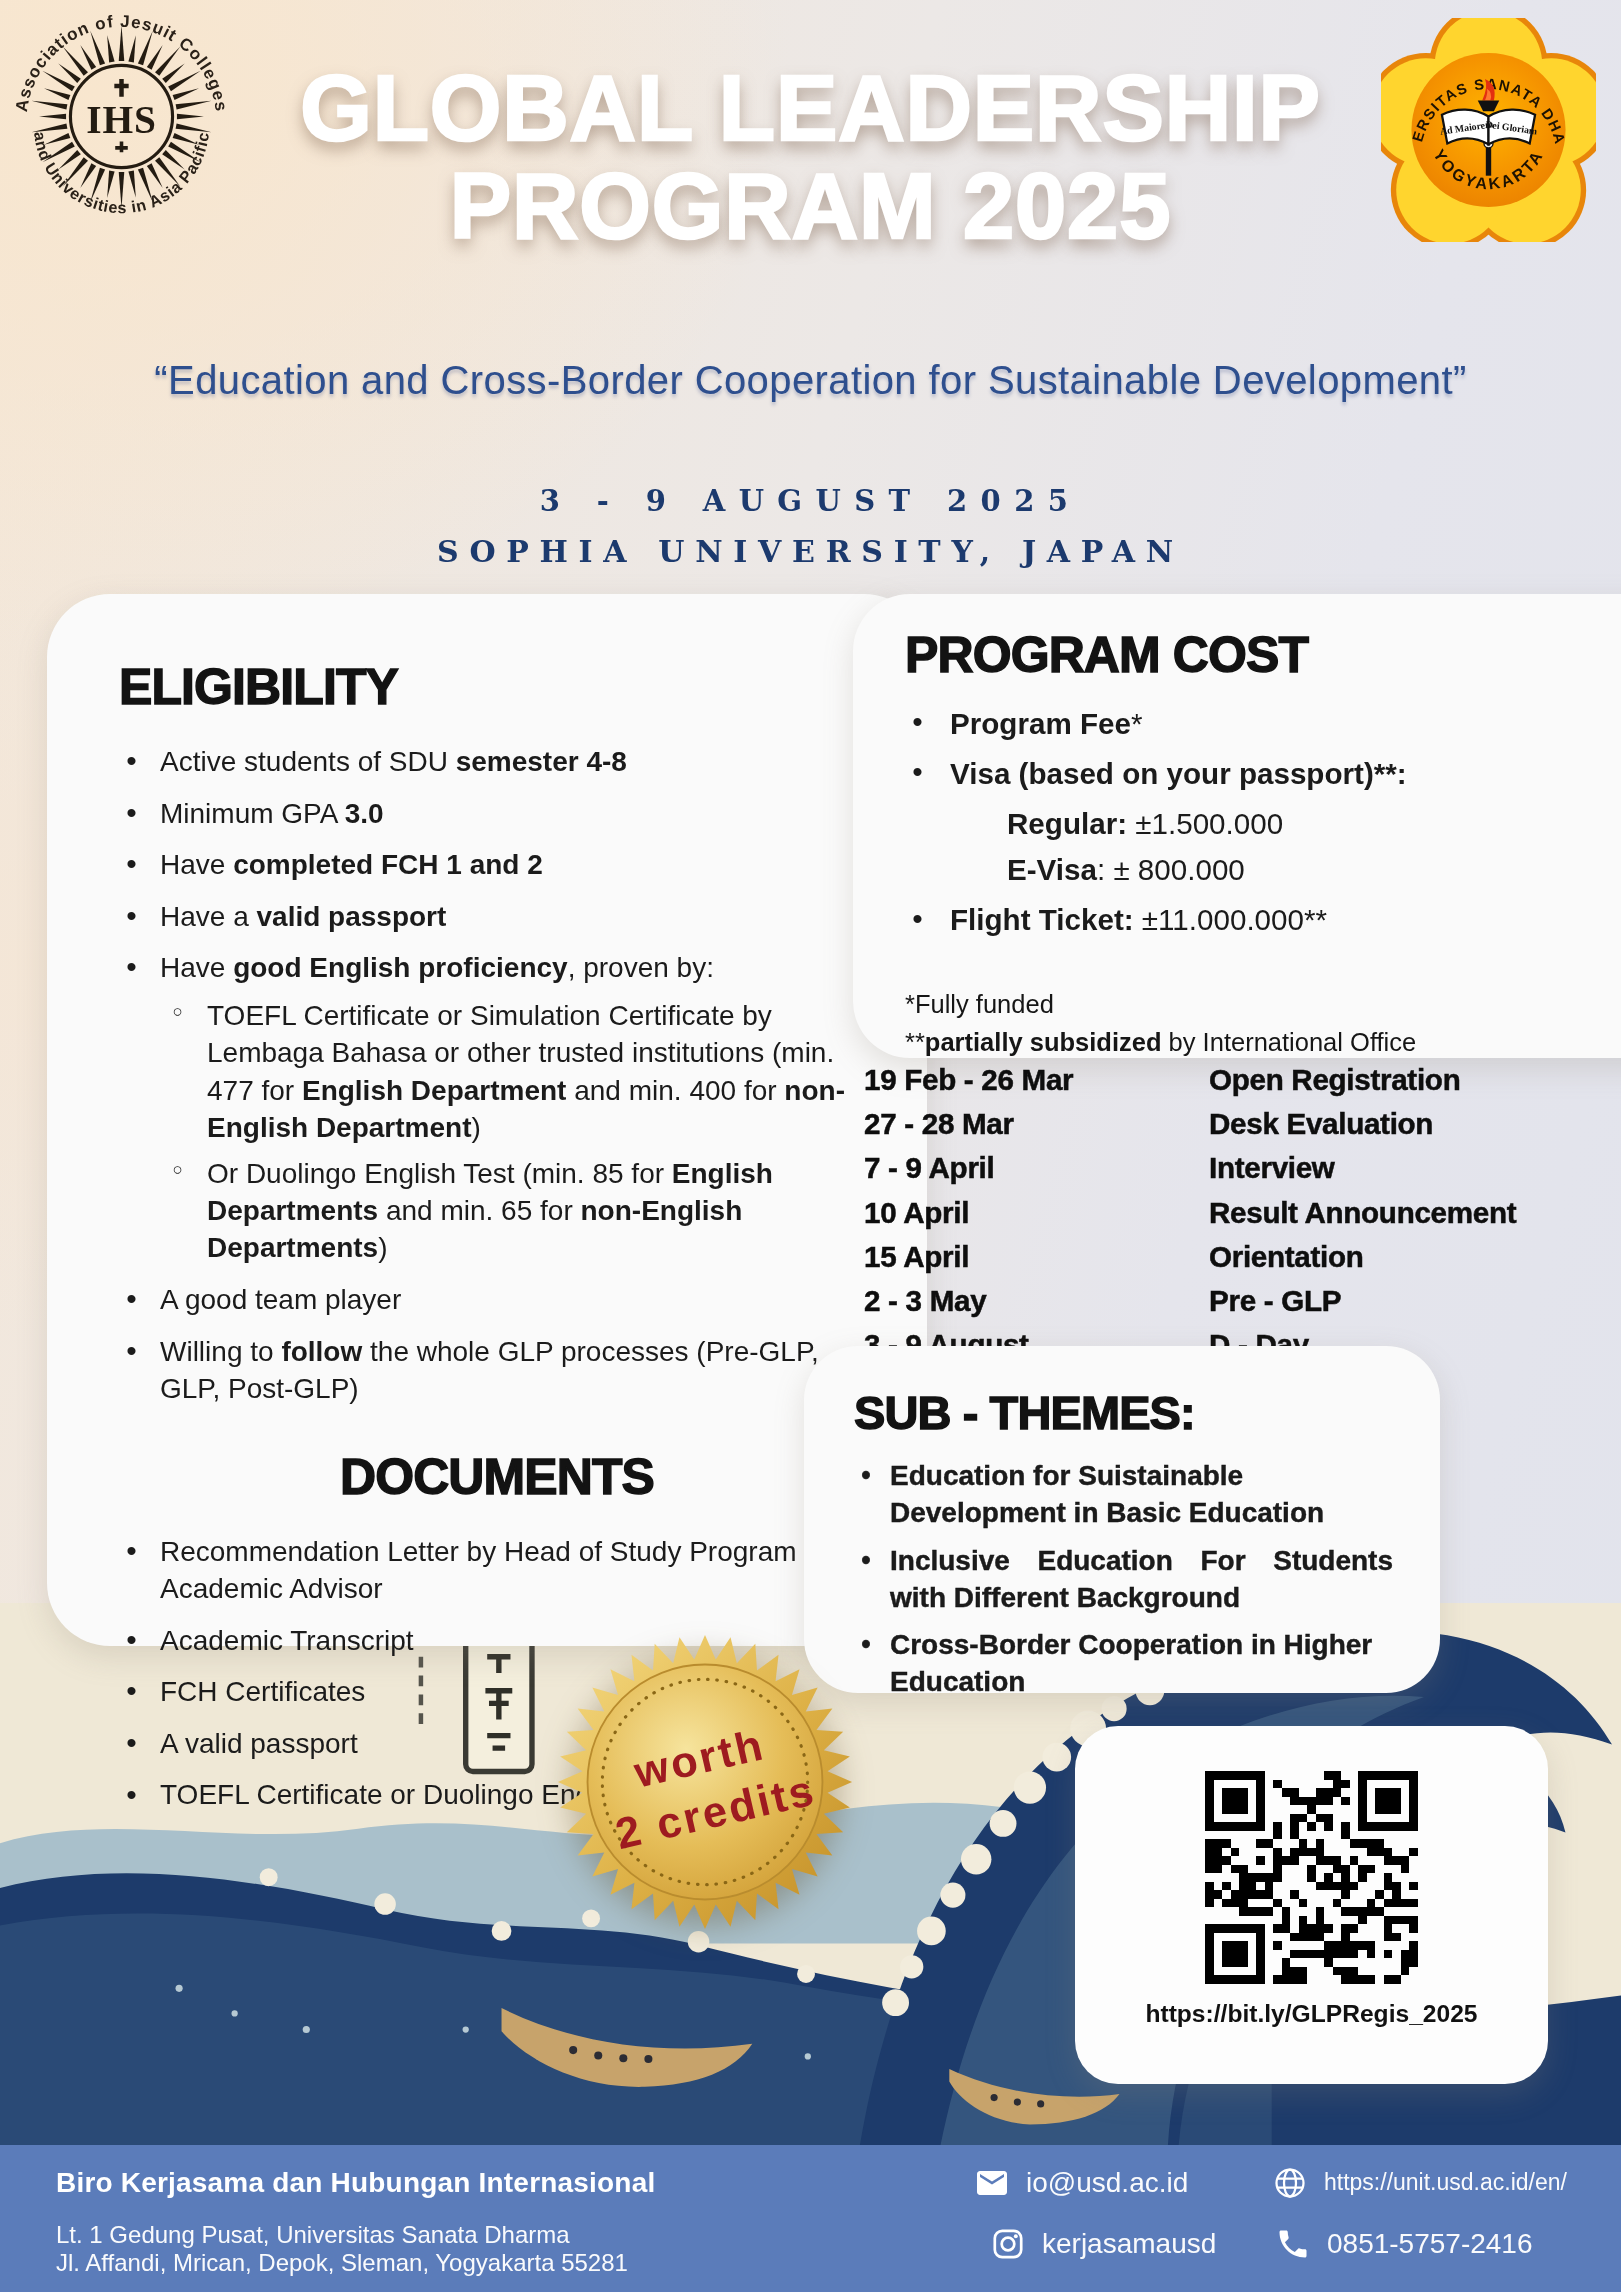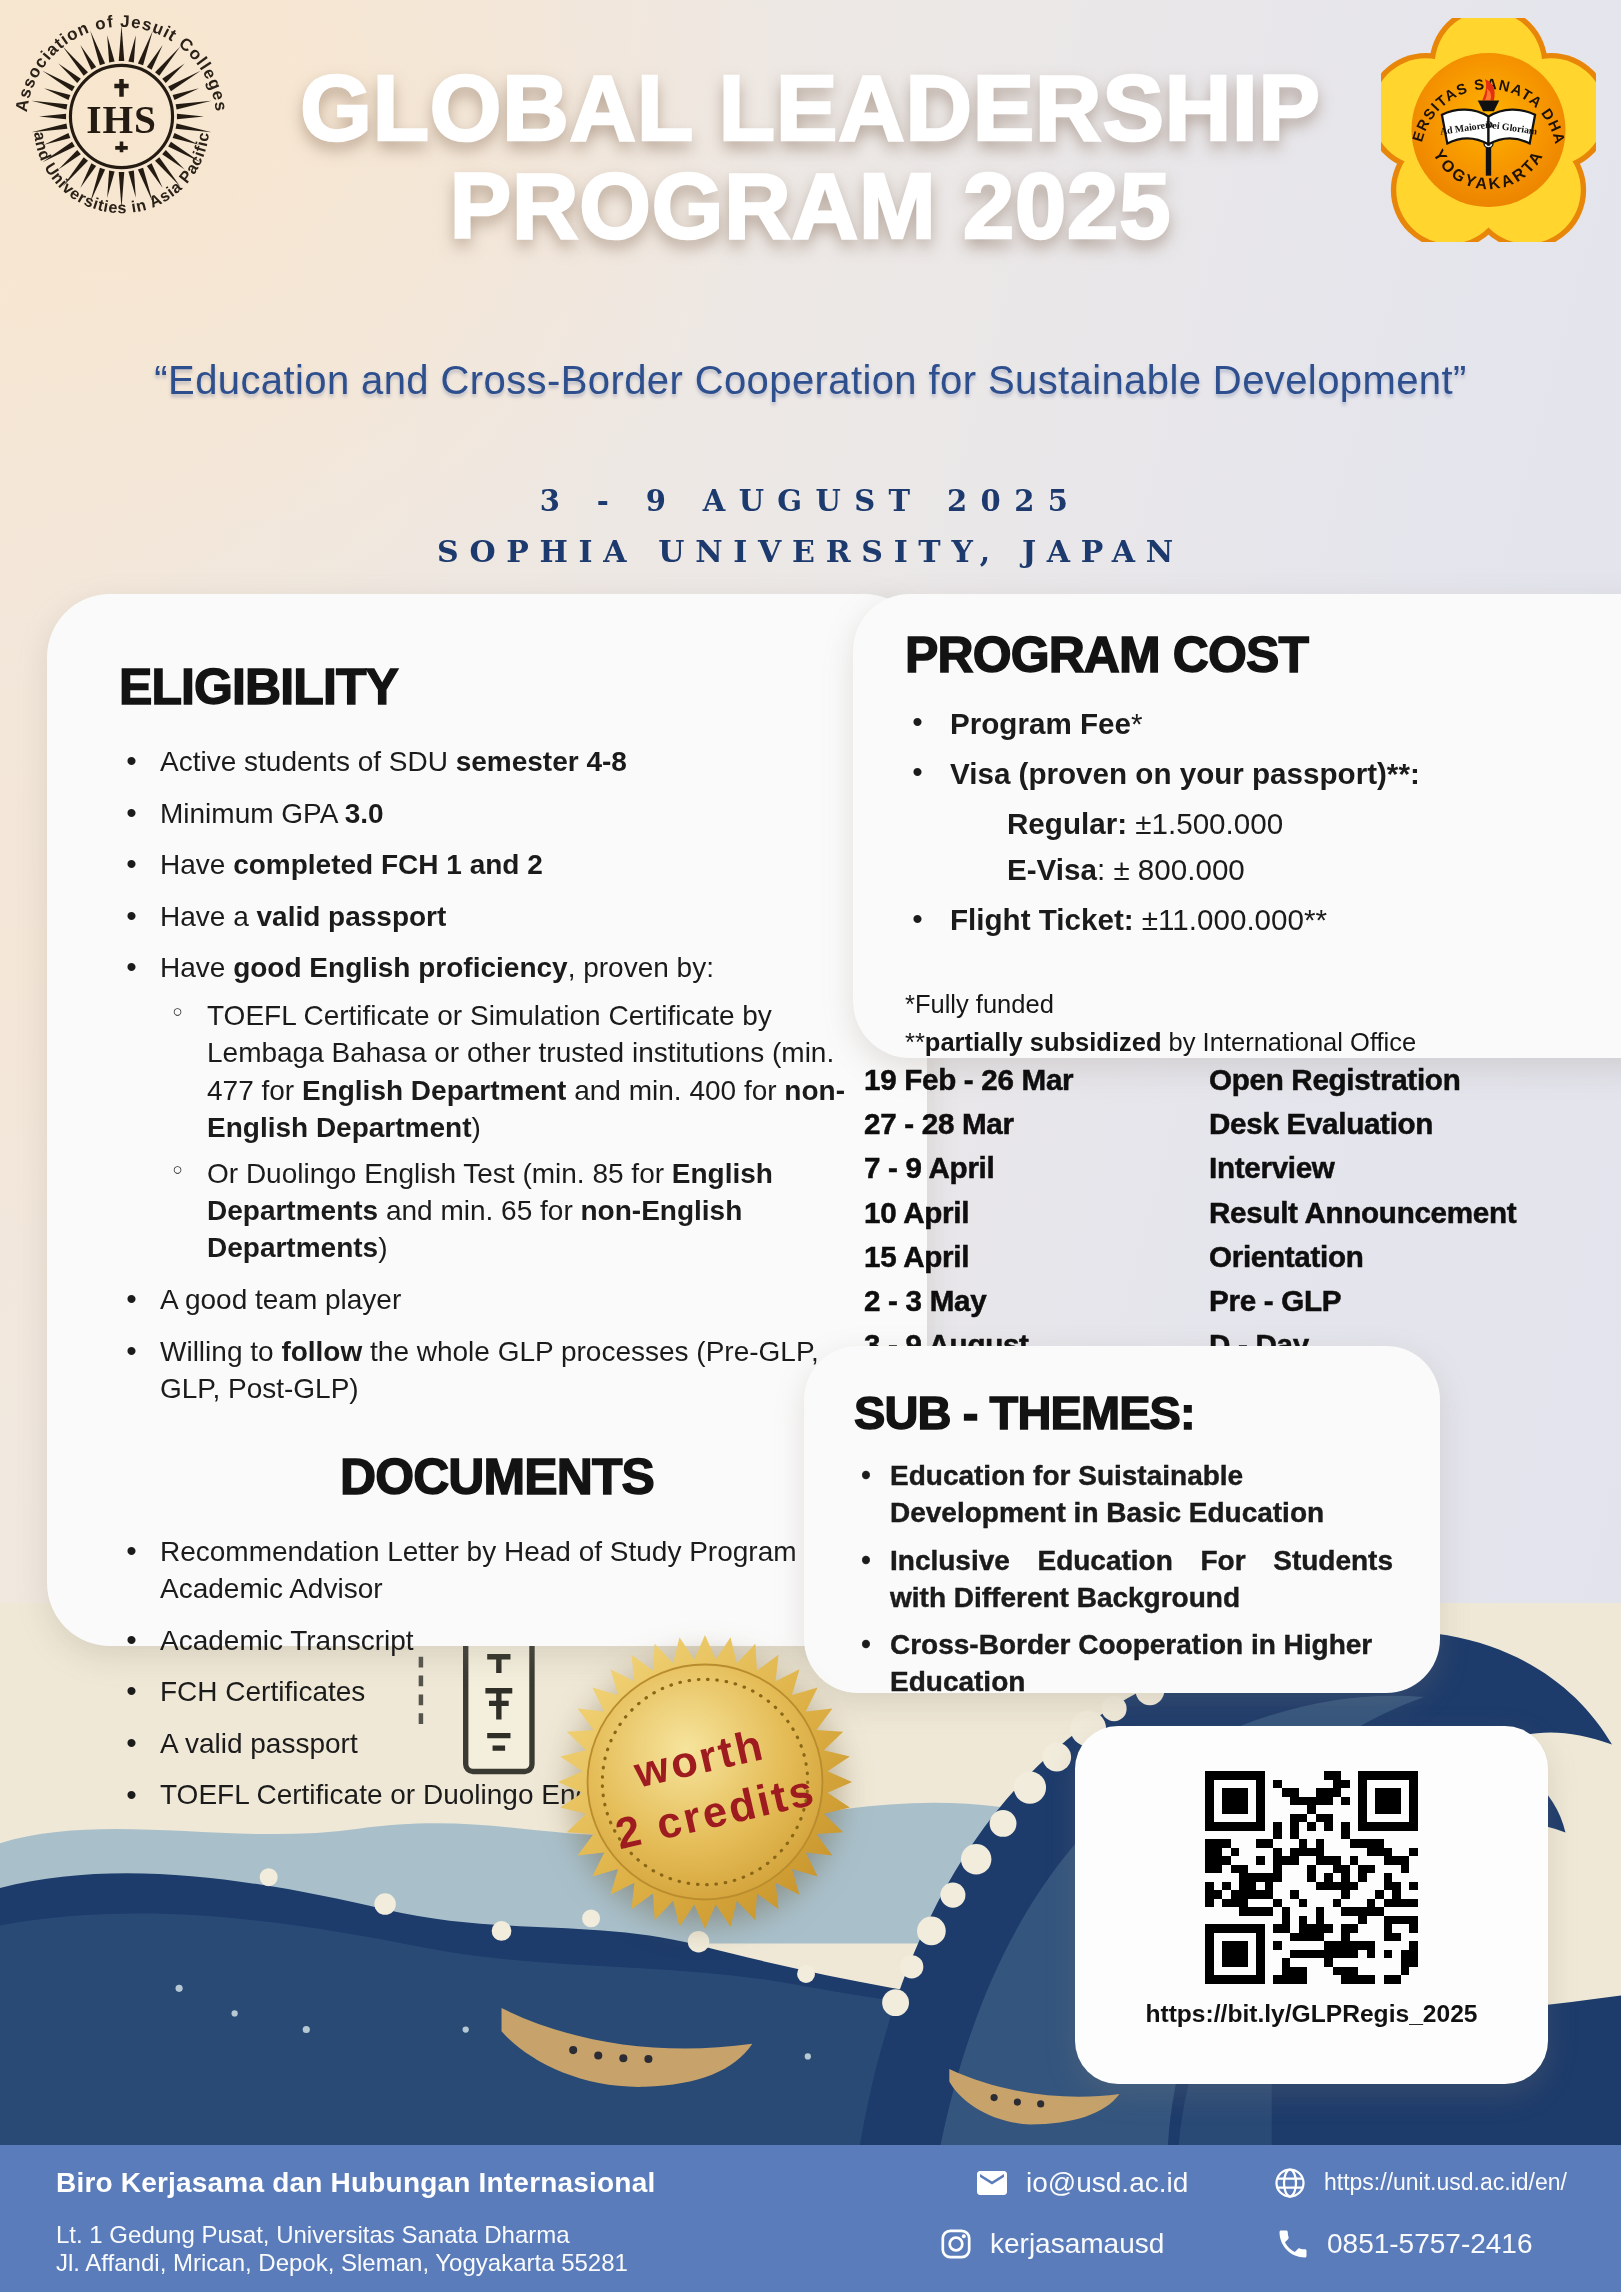--- a/index.html
+++ b/index.html
@@ -111,21 +111,21 @@
   
   .footer { position:absolute; left:0; top:2145px; width:1621px; height:148px; background:#5b7cba; color:#fff; }
   .f-org { position:absolute; left:56px; top:21.5px; font-size:28px; font-weight:700; letter-spacing:0.2px; }
   .f-a1 { position:absolute; left:56px; top:64px; font-size:24px; opacity:.97;margin-top:12px; }
   .f-a2 { position:absolute; left:56px; top:104px; font-size:24px; opacity:.97; }
   .f-item { position:absolute; display:flex; align-items:center; gap:16px; }
   .f-item .txt { font-size:28px; opacity:.97; }
   .f-item .txt.small { font-size:23px; }
   .f-email { left:974px; top:19.7px; }
   .f-web { left:1272px; top:19.7px; }
-  .f-ig { left:938px; top:81px;text-align:center; }
+  .f-ig { left:990px; top:81px;text-align:center; }
   .f-phone { left:1275px; top:81px; }
   .ficon { width:36px; height:36px; flex:0 0 auto; }
 </style>
 </head>
 <body>
 
 <div class="poster">
 
   <svg class="logo logo-left" viewBox="0 0 240 240">
     <g id="jesuit-rays" fill="#241c12">
@@ -325,21 +325,21 @@
         <li>FCH Certificates</li>
         <li>A valid passport</li>
         <li>TOEFL Certificate or Duolingo English Test Result</li>
       </ul>
   </div>
 
   <div class="card card-cost">
     <h2>PROGRAM COST</h2>
     <ul class="blist">
         <li><span class="b">Program Fee</span><span>*</span></li>
-        <li><span class="b">Visa (proven on your passport)**:</span><ul class="sub">
+        <li><span class="b">Visa (based on your passport)**:</span><ul class="sub">
             <li><span class="b">Regular:</span><span> ±1.500.000</span></li>
             <li><span class="b">E-Visa</span><span>: ± 800.000</span></li>
           </ul></li>
         <li><span class="b">Flight Ticket:</span><span> ±11.000.000**</span></li>
       </ul>
     <ul class="footnotes">
         <li><span>*Fully funded</span></li>
         <li><span>**</span><span class="b">partially subsidized</span><span> by International Office</span></li>
       </ul>
   </div>

